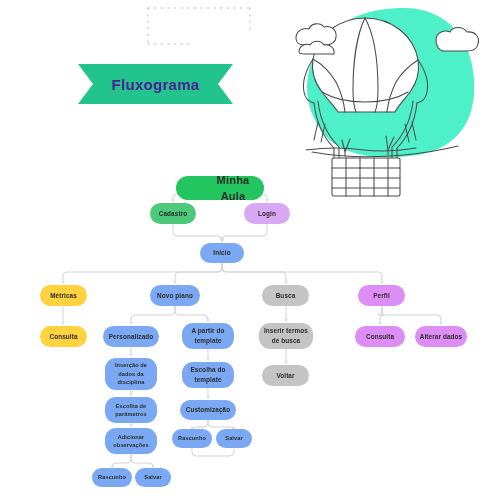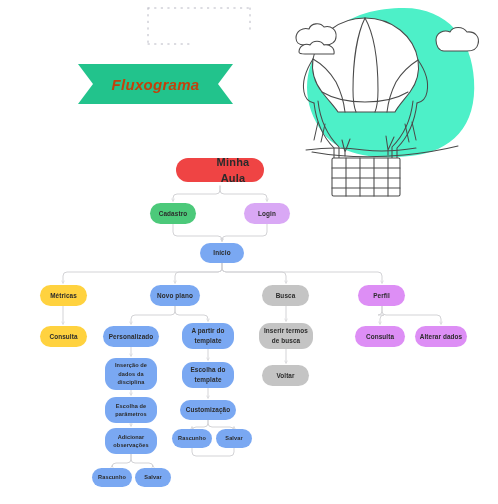--- a/index.html
+++ b/index.html
@@ -14,21 +14,21 @@
 
   
   svg.layer{position:absolute;left:0;top:0;width:498px;height:504px;overflow:visible;}
   #art{pointer-events:none;}
 
   
   #ribbon-wrap{position:absolute;left:78px;top:64px;width:155px;height:40px;}
   #ribbon-text{
     position:absolute;left:0;top:0;width:155px;height:40px;
     display:flex;align-items:center;justify-content:center;
-    color:#c2410c;font-size:15px;font-weight:bold;letter-spacing:.3px;font-style:italic;
+    color:#4c1d95;font-size:15px;font-weight:bold;letter-spacing:.3px;
   }
 
   
   .node{
     position:absolute;
     box-sizing:border-box;
     display:flex;align-items:center;justify-content:center;
     text-align:center;
     border-radius:11px;
     color:#2b2b2b;
@@ -145,21 +145,21 @@
       <path d="M208,420 L208,423 Q208,427 204,427 L196,427 Q192,427 192,431 L192,427"></path>
       <path d="M208,420 L208,423 Q208,427 212,427 L230,427 Q234,427 234,431 L234,427"></path>
     </g>
     <g fill="none" stroke="#d3d3d6" stroke-width="1" stroke-linecap="round" stroke-linejoin="round">
 
       <path d="M192,448 L192,452 Q192,456 196,456 L230,456 Q234,456 234,452 L234,448"></path>
     </g>
   </svg>
 
   <div id="nodes">
-      <div class="node big" style="left: 176px; top: 158px; width: 88px; height: 24px; background: #ef4444; padding-left: 30px;">Minha Aula</div>
+      <div class="node big" style="left: 176px; top: 176px; width: 88px; height: 24px; background: #22c55e; padding-left: 30px;">Minha Aula</div>
       <div class="node mid" style="left: 150px; top: 203px; width: 46px; height: 21px; background: rgb(76, 201, 122);">Cadastro</div>
       <div class="node mid" style="left: 244px; top: 203px; width: 46px; height: 21px; background: rgb(217, 168, 245);">Login</div>
       <div class="node mid" style="left: 200px; top: 243px; width: 44px; height: 20px; background: rgb(122, 168, 242);">Início</div>
       <div class="node mid" style="left: 40px; top: 285px; width: 47px; height: 21px; background: rgb(255, 210, 63);">Métricas</div>
       <div class="node mid" style="left: 150px; top: 285px; width: 50px; height: 21px; background: rgb(122, 168, 242);">Novo plano</div>
       <div class="node mid" style="left: 262px; top: 285px; width: 47px; height: 21px; background: rgb(196, 196, 196);">Busca</div>
       <div class="node mid" style="left: 358px; top: 285px; width: 47px; height: 21px; background: rgb(221, 142, 245);">Perfil</div>
       <div class="node mid" style="left: 40px; top: 326px; width: 47px; height: 21px; background: rgb(255, 210, 63);">Consulta</div>
       <div class="node mid" style="left: 103px; top: 326px; width: 56px; height: 21px; background: rgb(122, 168, 242);">Personalizado</div>
       <div class="node mid" style="left: 182px; top: 323px; width: 52px; height: 26px; background: rgb(122, 168, 242);">A partir do template</div>

